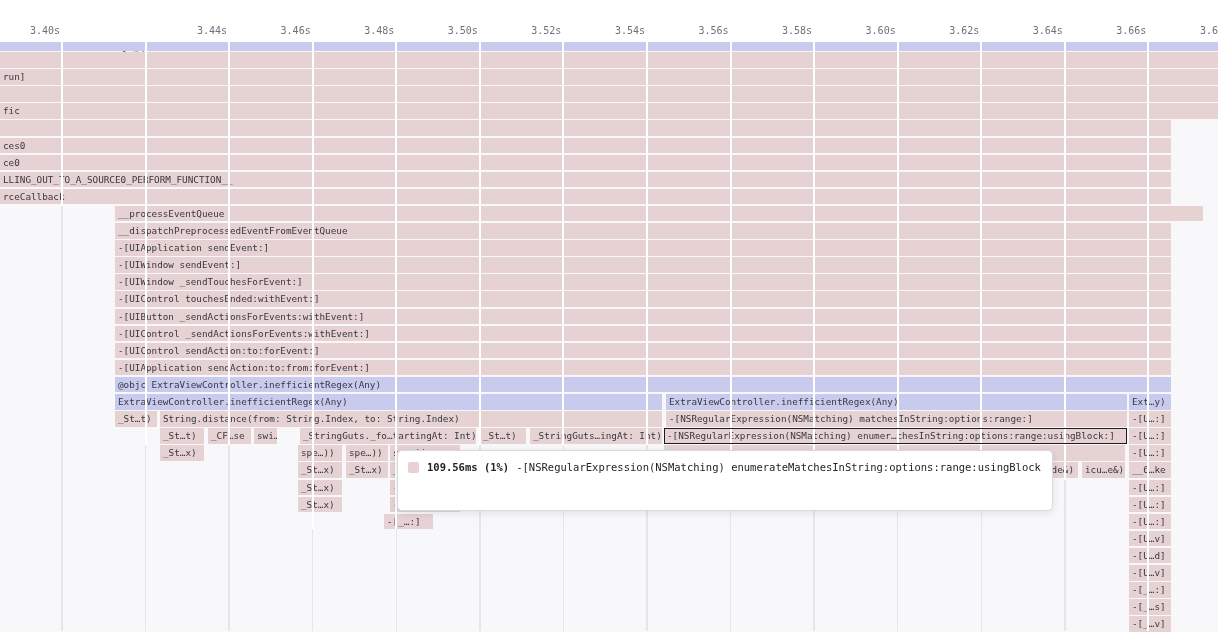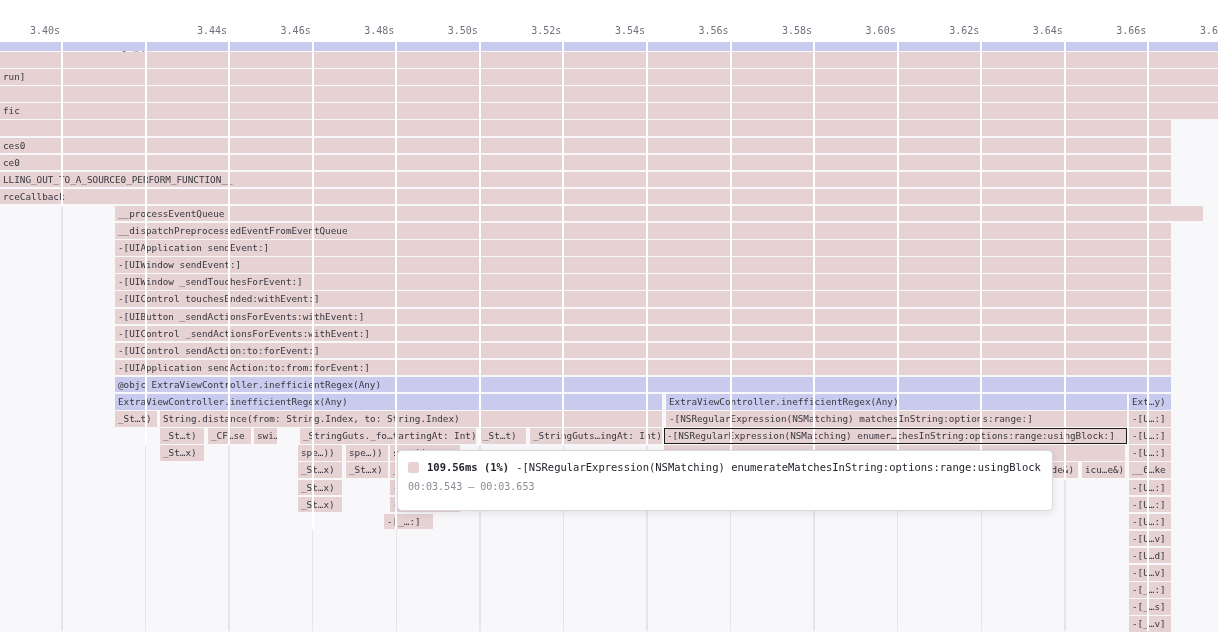--- a/index.html
+++ b/index.html
@@ -208,15 +208,14 @@
         <div class="wline" style="left: 18.4px;"></div>
       </div>
     </div>
 
   <div id="tooltip">
     <div class="tline1">
       <span class="swatch"></span>
       <span class="tdur"><span>109.56ms</span> <span>(1%)</span></span>
       <span class="tmethod">-[NSRegularExpression(NSMatching) enumerateMatchesInString:options:range:usingBlock:]</span>
     </div>
-    <div class="tgray">00:03.543 — 00:03.653</div>
   </div>
 </div>
 
 </body></html>

